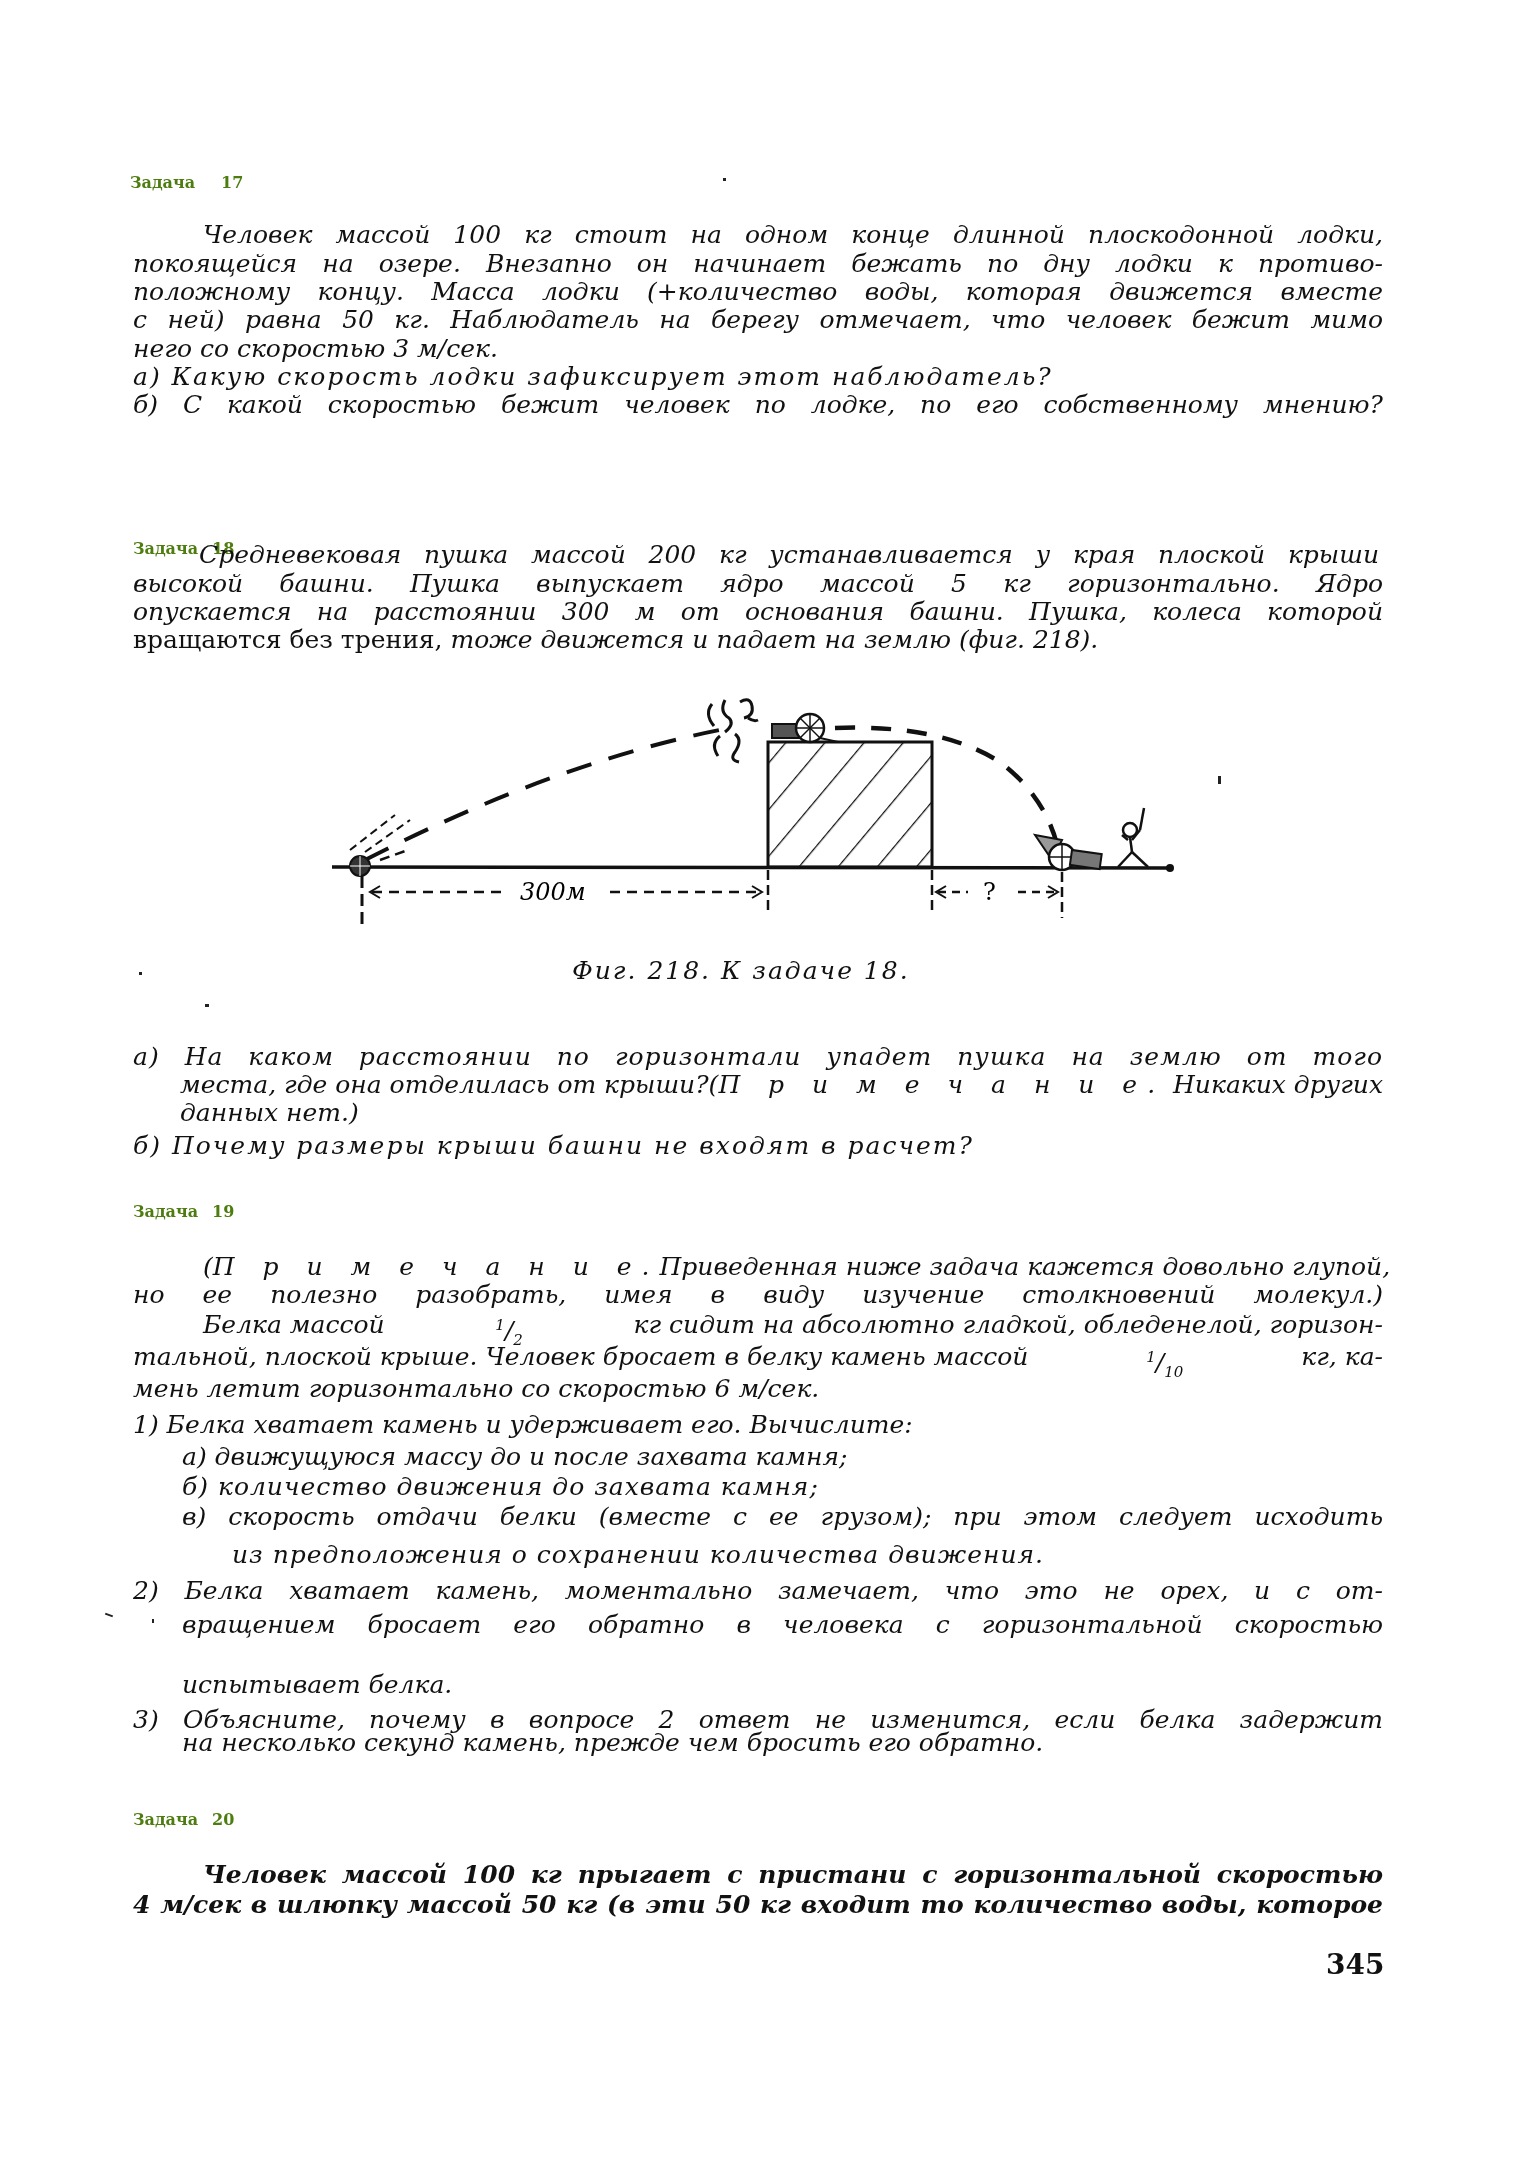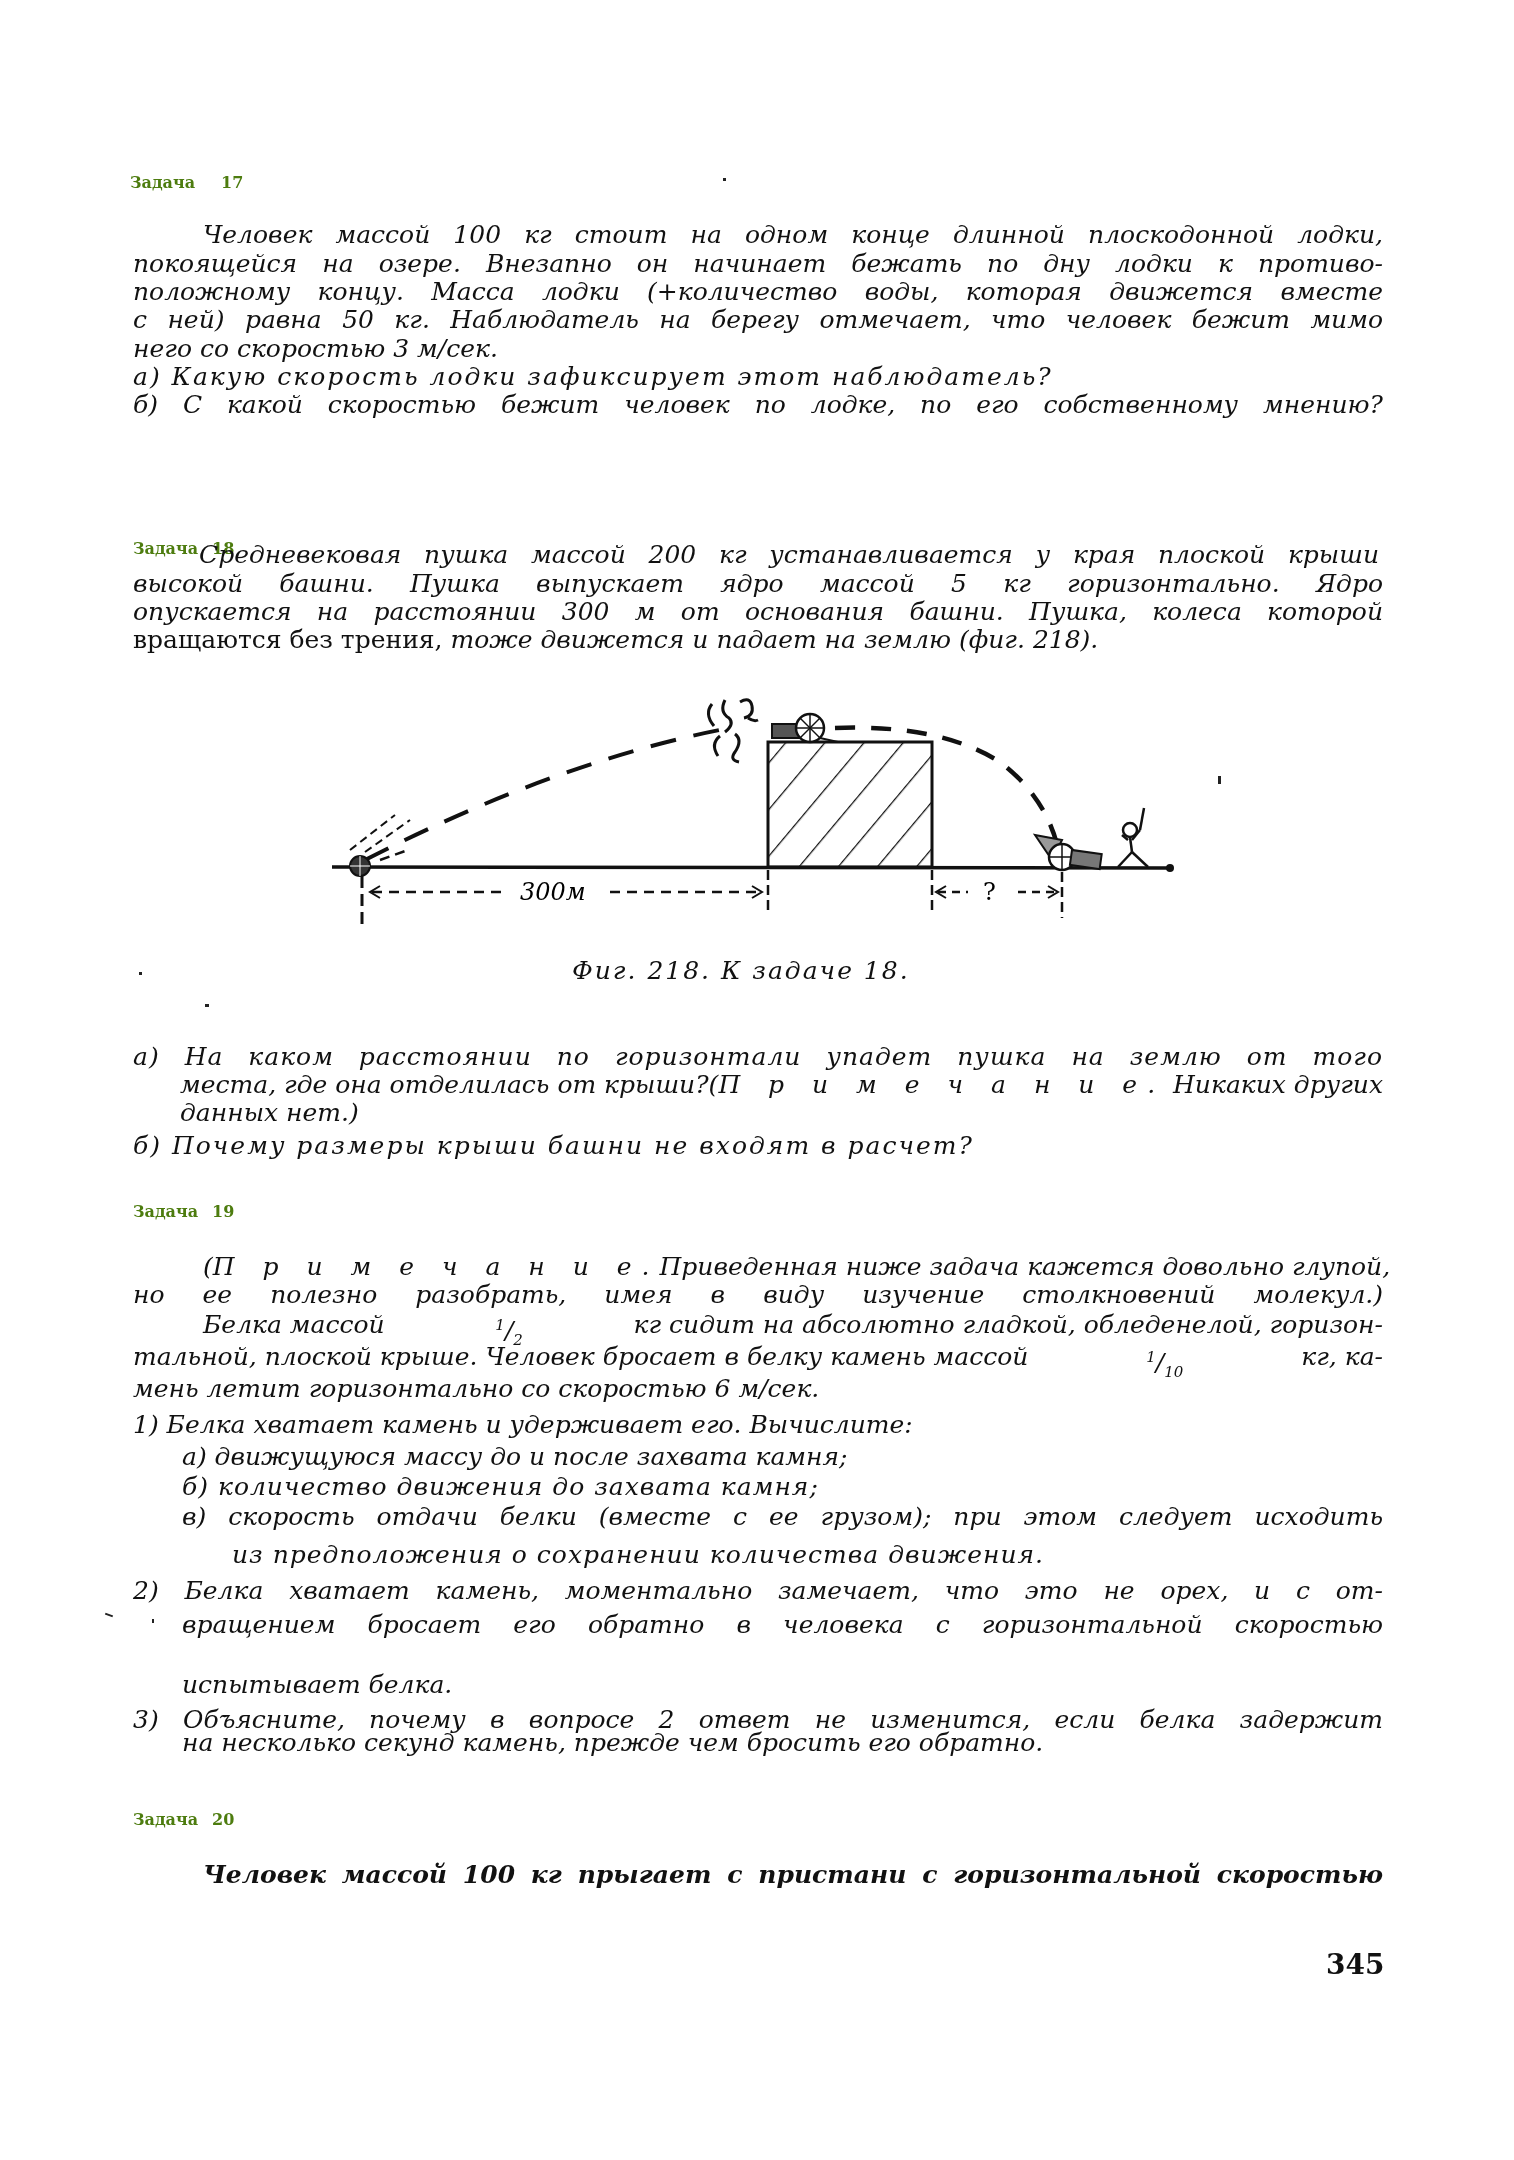--- a/index.html
+++ b/index.html
@@ -175,20 +175,21 @@
   <div class="line just" style="left:182px; top:1610px; width:1201px;">вращением бросает его обратно в человека с горизонтальной скоростью</div>
   <div class="line" style="left:182px; top:1670px;">испытывает белка.</div>
 
   <div class="line just" style="left:133px; top:1705px;">3) Объясните, почему в вопросе 2 ответ не изменится, если белка задержит</div>
   <div class="line" style="left:182px; top:1728px;">на несколько секунд камень, прежде чем бросить его обратно.</div>
 
   <div class="head" style="left:133px; top:1805px;">
     <span>Задача</span><span class="num">20</span>
   </div>
   <div class="line just bold" style="left:133px; top:1860px; width:1180px; padding-left:70px;">Человек массой 100 кг прыгает с пристани с горизонтальной скоростью</div>
+  <div class="line just bold" style="left:133px; top:1890px;">4 м/сек в шлюпку массой 50 кг (в эти 50 кг входит то количество воды, которое</div>
 
   <div class="pagenum" style="left:1326px; top:1948px;">345</div>
 
   <div class="mark" style="left:723px; top:178px; width:3px; height:3px;"></div>
   <div class="mark" style="left:1218px; top:776px; width:3px; height:8px;"></div>
   <div class="mark" style="left:139px; top:972px; width:3px; height:3px;"></div>
   <div class="mark" style="left:205px; top:1004px; width:4px; height:3px;"></div>
   <div class="mark" style="left:105px; top:1614px; width:8px; height:2px; transform:rotate(20deg);"></div>
   <div class="mark" style="left:152px; top:1619px; width:2px; height:4px;"></div>
 </div>

